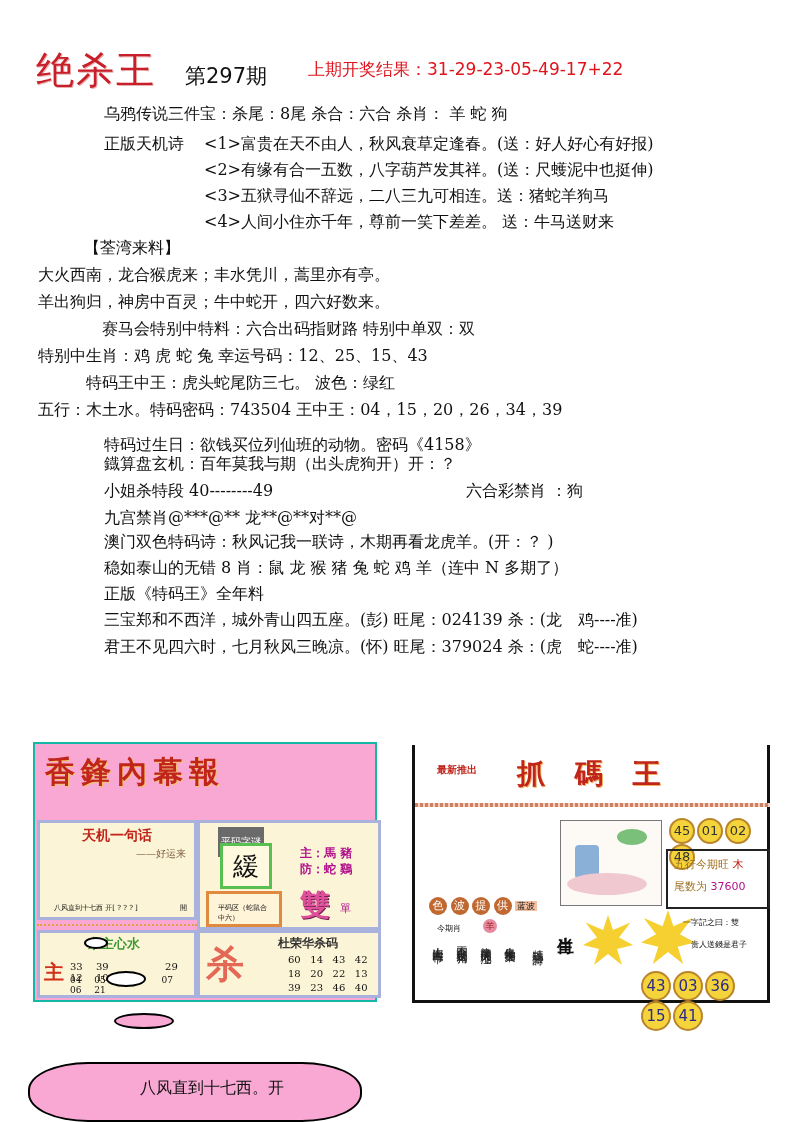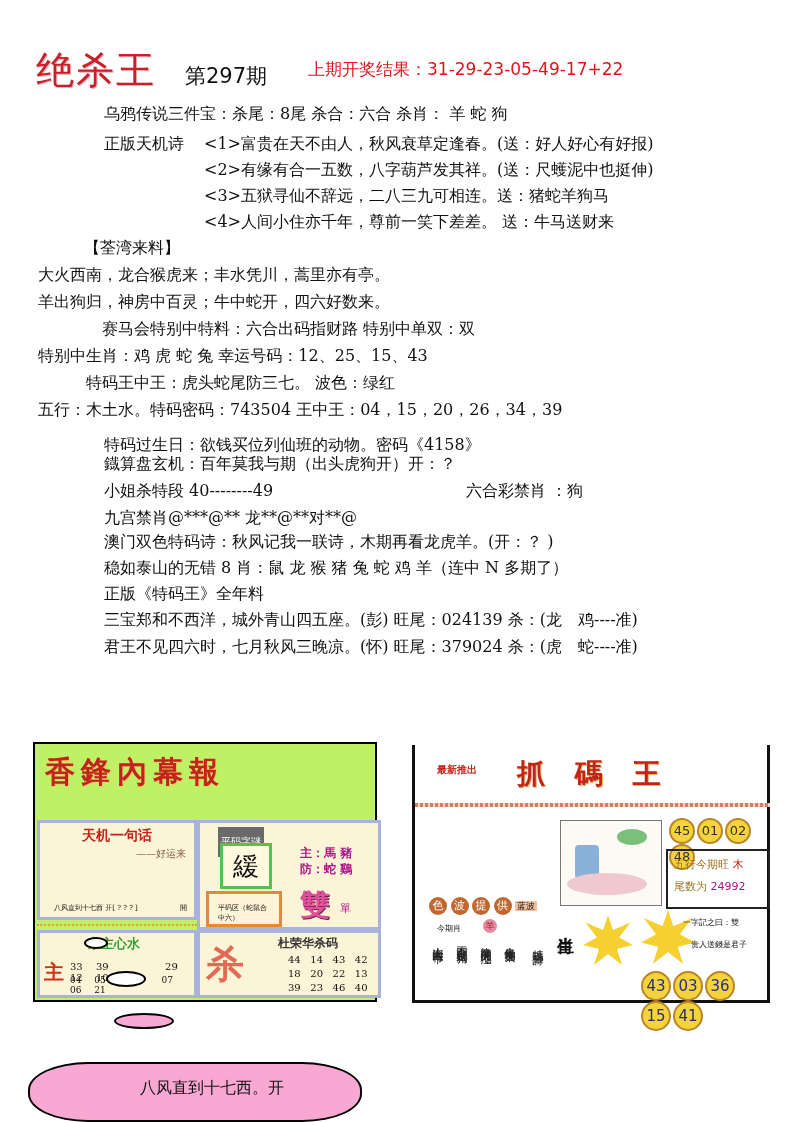--- a/index.html
+++ b/index.html
@@ -4,21 +4,21 @@
 <style>
   html,body{margin:0;padding:0;background:#fff;}
   body{width:793px;height:1122px;position:relative;overflow:hidden;font-family:"DejaVu Serif","Liberation Serif",serif;color:#111;}
   .abs{position:absolute;}
   .title{left:36px;top:45px;font-size:38px;color:#c8202a;font-family:"DejaVu Sans",sans-serif;letter-spacing:2px;text-shadow:1px 1px 0 #e9b0b0;}
   .issue{left:185px;top:62px;font-size:21px;font-family:"DejaVu Sans",sans-serif;color:#111;}
   .result{left:308px;top:58px;font-size:17px;font-family:"DejaVu Sans",sans-serif;color:#e0141c;}
   .line{font-size:16px;white-space:nowrap;line-height:20px;}
   .b{font-weight:bold;}
   
-  .panel-l{left:33px;top:742px;width:344px;height:260px;background:#bef264;border:2px solid #000000;box-sizing:border-box;}
+  .panel-l{left:33px;top:742px;width:344px;height:260px;background:#f9a8d4;border:2px solid #14b8a6;box-sizing:border-box;}
   .panel-l .hdr{position:absolute;left:10px;top:8px;font-size:30px;color:#c0241a;font-weight:bold;letter-spacing:6px;font-family:"DejaVu Serif",serif;text-shadow:1px 1px 0 #f1c56b;}
   .box{position:absolute;border:3px solid #a9b2dd;box-sizing:border-box;background:#fcf4d6;}
   .small{font-size:10px;}
   .panel-r{left:412px;top:745px;width:358px;height:258px;border:3px solid #111;border-top:none;box-sizing:border-box;background:#fff;}
   .ball{display:inline-block;width:22px;height:22px;border-radius:50%;background:#f5d33a;border:2px solid #b9852a;font-family:"DejaVu Sans",sans-serif;font-size:13px;line-height:22px;text-align:center;color:#333;margin-right:2px;box-sizing:content-box;}
   .ball.lg{width:26px;height:26px;line-height:26px;font-size:15px;color:#2a2a8a;}
   .vcol{position:absolute;writing-mode:vertical-rl;font-size:11px;letter-spacing:1px;color:#222;}
   .cloud{position:absolute;border:2px solid #000;background:#f9a8d4;border-radius:50%;}
 </style>
 </head>
@@ -90,21 +90,21 @@
     <div class="abs" style="left:30px;top:42px;font-size:9px;word-spacing:10px;">
       <span>04</span> <span>05</span> <span style="display:inline-block;width:30px"></span> <span>07</span> <span>06</span> <span>21</span>
     </div>
     <div class="abs" style="left:66px;top:38px;width:36px;height:12px;border:2px solid #000;border-radius:50%;background:#fff;"></div>
   </div>
 
   <div class="box" style="left:162px;top:186px;width:184px;height:68px;">
     <div class="abs" style="left:6px;top:6px;font-size:38px;color:#e05040;font-weight:bold;opacity:.85;">杀</div>
     <div class="abs" style="left:78px;top:2px;font-size:12px;color:#333;font-weight:bold;">杜荣华杀码</div>
     <div class="abs" style="left:88px;top:20px;font-size:10px;line-height:14px;">
-      <div><span>44</span>&nbsp;&nbsp;&nbsp;<span>14</span>&nbsp;&nbsp;&nbsp;<span>43</span>&nbsp;&nbsp;&nbsp;<span>42</span></div>
+      <div><span>60</span>&nbsp;&nbsp;&nbsp;<span>14</span>&nbsp;&nbsp;&nbsp;<span>43</span>&nbsp;&nbsp;&nbsp;<span>42</span></div>
       <div><span>18</span>&nbsp;&nbsp;&nbsp;<span>20</span>&nbsp;&nbsp;&nbsp;<span>22</span>&nbsp;&nbsp;&nbsp;<span>13</span></div>
       <div><span>39</span>&nbsp;&nbsp;&nbsp;<span>23</span>&nbsp;&nbsp;&nbsp;<span>46</span>&nbsp;&nbsp;&nbsp;<span>40</span></div>
     </div>
   </div>
 </div>
 
 <div class="abs panel-r">
   <div class="abs" style="left:22px;top:18px;font-size:10px;color:#c0241a;font-weight:bold;">最新推出</div>
   <div class="abs" style="left:102px;top:10px;font-size:28px;color:#c0241a;font-weight:bold;letter-spacing:10px;text-shadow:1px 1px 0 #f0b060;">抓 碼 王</div>
   <div class="abs" style="left:0;top:58px;width:355px;height:4px;background:repeating-linear-gradient(90deg,#d08060 0 3px,#f4d0c0 3px 5px);"></div>
@@ -115,21 +115,21 @@
     <div class="abs" style="left:6px;top:52px;width:80px;height:22px;background:#f0c8d0;border-radius:50%;"></div>
     <div class="abs" style="left:56px;top:8px;width:30px;height:16px;background:#7abf7a;border-radius:50%;"></div>
   </div>
 
   <div class="abs" style="left:254px;top:73px;">
     <span class="ball">45</span><span class="ball">01</span><span class="ball">02</span><span class="ball">48</span>
   </div>
 
   <div class="abs" style="left:251px;top:104px;width:100px;height:56px;border:2px solid #222;">
     <div class="abs" style="left:6px;top:6px;font-size:11px;color:#a07020;"><span>五行今期旺</span> <span style="color:#c0241a">木</span></div>
-    <div class="abs" style="left:6px;top:28px;font-size:11px;color:#a07020;"><span>尾数为</span> <span style="color:#b0108c;font-family:'DejaVu Sans',sans-serif;">24992</span></div>
+    <div class="abs" style="left:6px;top:28px;font-size:11px;color:#a07020;"><span>尾数为</span> <span style="color:#b0108c;font-family:'DejaVu Sans',sans-serif;">37600</span></div>
   </div>
 
   <div class="abs" style="left:14px;top:152px;font-size:11px;">
     <span style="display:inline-block;width:18px;height:18px;border-radius:50%;background:#c06830;color:#fff;text-align:center;line-height:18px;">色</span>
     <span style="display:inline-block;width:18px;height:18px;border-radius:50%;background:#c06830;color:#fff;text-align:center;line-height:18px;">波</span>
     <span style="display:inline-block;width:18px;height:18px;border-radius:50%;background:#c06830;color:#fff;text-align:center;line-height:18px;">提</span>
     <span style="display:inline-block;width:18px;height:18px;border-radius:50%;background:#c06830;color:#fff;text-align:center;line-height:18px;">供</span>
     <span style="font-size:9px;background:#f4c0a0;padding:0 2px;">蓝波</span>
   </div>
 

